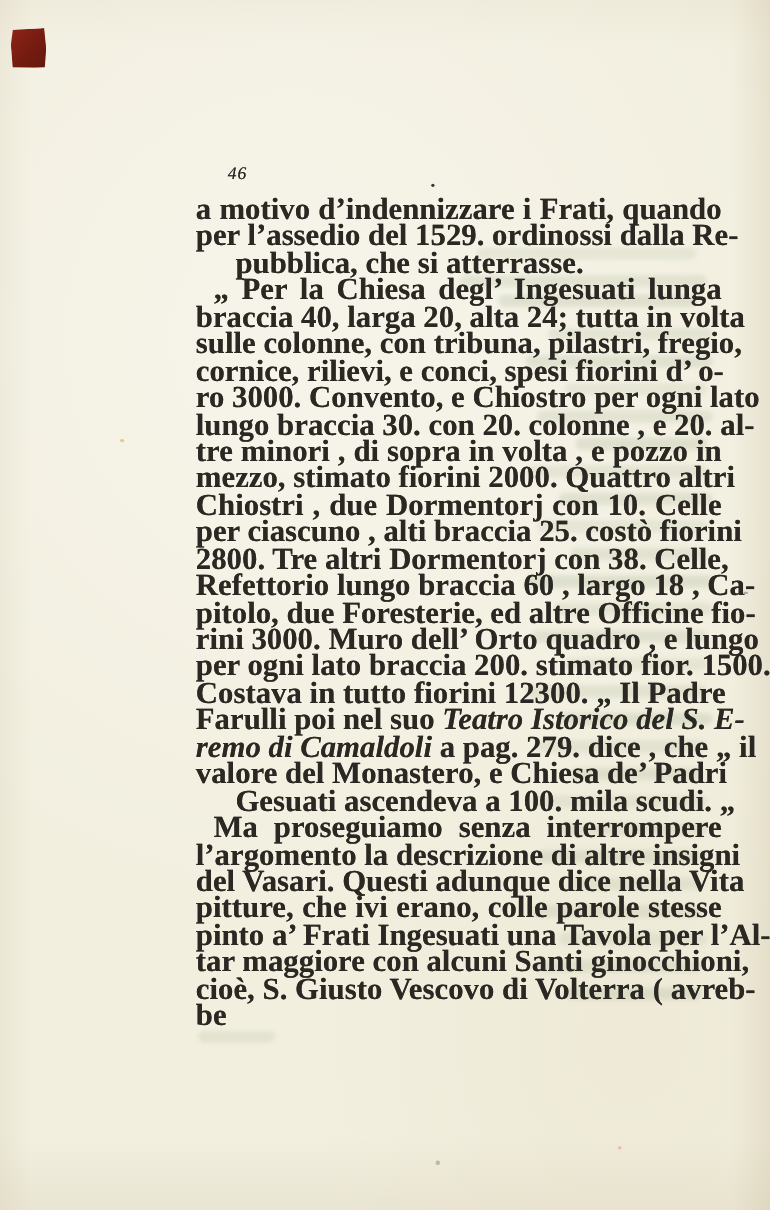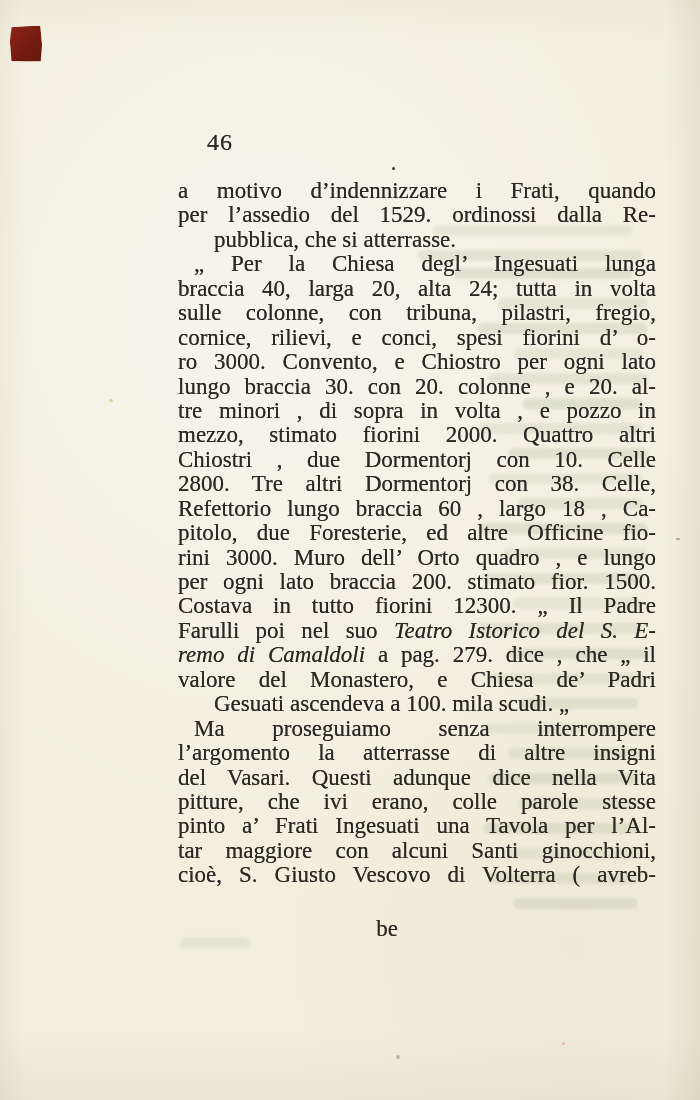--- a/index.html
+++ b/index.html
@@ -30,54 +30,55 @@
   .ghost .g {
     position: absolute;
     height: 11px;
     border-radius: 6px;
     background: #b7c0a5;
     opacity: 0.33;
     filter: blur(1.8px);
   }
   
   .pageno {
-    position: absolute; left: 207px; top: 129px;
-    font-size: 24px; color: #2b2823;
+    position: absolute; left: 207px; top: 150px;
+    font-size: 16px; color: #2b2823;
     letter-spacing: 1px;
     z-index: 2;
     text-shadow: 0 0 0.5px rgba(43,40,35,0.75);
+    font-style: italic;
   }
   .inkdot {
     position: absolute; left: 392px; top: 167px;
     width: 3px; height: 3px; border-radius: 50%;
     background: #3a362e; z-index: 2;
   }
   .textblock {
     position: absolute; left: 178px; top: 179px;
     width: 478px;
     z-index: 2;
     color: #2b2823;
-    font-size: 23px;
+    font-size: 28px;
     text-shadow: 0 0 0.5px rgba(43,40,35,0.75);
+    font-weight: bold;
   }
   .textblock .line {
     line-height: 24.45px;
     height: 24.45px;
     text-align: justify;
     text-align-last: justify;
     white-space: nowrap;
   }
   .textblock .line.noj { text-align-last: left; margin-left: 36px; }
   .textblock .line.ind { text-indent: 16px; }
   .textblock .it { font-style: italic; margin-top: 40px; }
   .catchword {
     line-height: 24.45px; height: 24.45px;
-    text-align: center;
+    text-align: left;
     padding-right: 60px;
-    margin-top: 29px;
   }
   
   .redmark {
     position: absolute; left: 10px; top: 26px;
     width: 32px; height: 36px;
     background: linear-gradient(135deg, #8a1c10 0%, #701207 55%, #5e0f06 100%);
     clip-path: polygon(7% 2%, 96% 0%, 100% 52%, 94% 100%, 3% 96%, 0% 40%);
     transform: rotate(-2deg);
     opacity: 0.96;
     z-index: 3;
@@ -138,32 +139,33 @@
       <div class="line noj"><span>pubblica, che si atterrasse.</span></div>
       <div class="line ind"><span>„ Per la Chiesa degl’ Ingesuati lunga</span></div>
       <div class="line"><span>braccia 40, larga 20, alta 24; tutta in volta</span></div>
       <div class="line"><span>sulle colonne, con tribuna, pilastri, fregio,</span></div>
       <div class="line"><span>cornice, rilievi, e conci, spesi fiorini d’ o-</span></div>
       <div class="line"><span>ro 3000. Convento, e Chiostro per ogni lato</span></div>
       <div class="line"><span>lungo braccia 30. con 20. colonne , e 20. al-</span></div>
       <div class="line"><span>tre minori , di sopra in volta , e pozzo in</span></div>
       <div class="line"><span>mezzo, stimato fiorini 2000. Quattro altri</span></div>
       <div class="line"><span>Chiostri , due Dormentorj con 10. Celle</span></div>
+      <div class="line"><span>per ciascuno , alti braccia 25. costò fiorini</span></div>
       <div class="line"><span>2800. Tre altri Dormentorj con 38. Celle,</span></div>
       <div class="line"><span>Refettorio lungo braccia 60 , largo 18 , Ca-</span></div>
       <div class="line"><span>pitolo, due Foresterie, ed altre Officine fio-</span></div>
       <div class="line"><span>rini 3000. Muro dell’ Orto quadro , e lungo</span></div>
       <div class="line"><span>per ogni lato braccia 200. stimato fior. 1500.</span></div>
       <div class="line"><span>Costava in tutto fiorini 12300. „ Il Padre</span></div>
       <div class="line"><span>Farulli poi nel suo </span><span class="it">Teatro Istorico del S. E-</span></div>
       <div class="line"><span class="it">remo di Camaldoli</span><span> a pag. 279. dice , che „ il</span></div>
       <div class="line"><span>valore del Monastero, e Chiesa de’ Padri</span></div>
       <div class="line noj"><span>Gesuati ascendeva a 100. mila scudi. „</span></div>
       <div class="line ind"><span>Ma proseguiamo senza interrompere</span></div>
-      <div class="line"><span>l’argomento la atterrasse di altre insigni</span></div>
+      <div class="line"><span>l’argomento la descrizione di altre insigni</span></div>
       <div class="line"><span>del Vasari. Questi adunque dice nella Vita</span></div>
       <div class="line"><span>pitture, che ivi erano, colle parole stesse</span></div>
       <div class="line"><span>pinto a’ Frati Ingesuati una Tavola per l’Al-</span></div>
       <div class="line"><span>tar maggiore con alcuni Santi ginocchioni,</span></div>
       <div class="line"><span>cioè, S. Giusto Vescovo di Volterra ( avreb-</span></div>
       <div class="catchword">be</div>
   </div>
 
   <div class="speck sp1"></div>
   <div class="speck sp2"></div>

